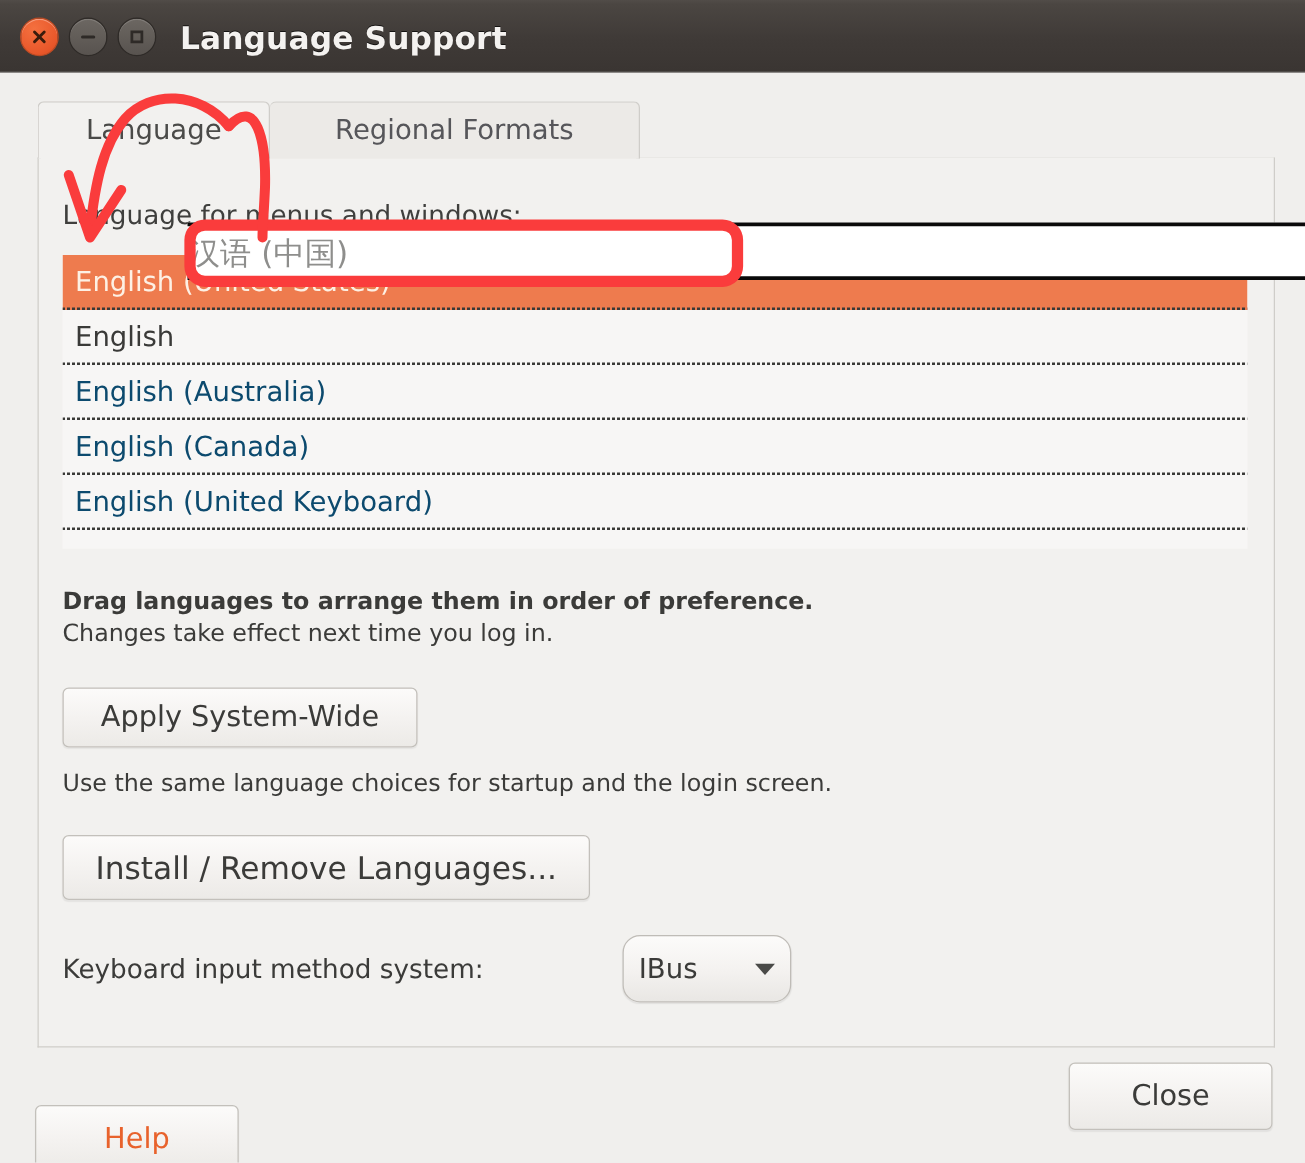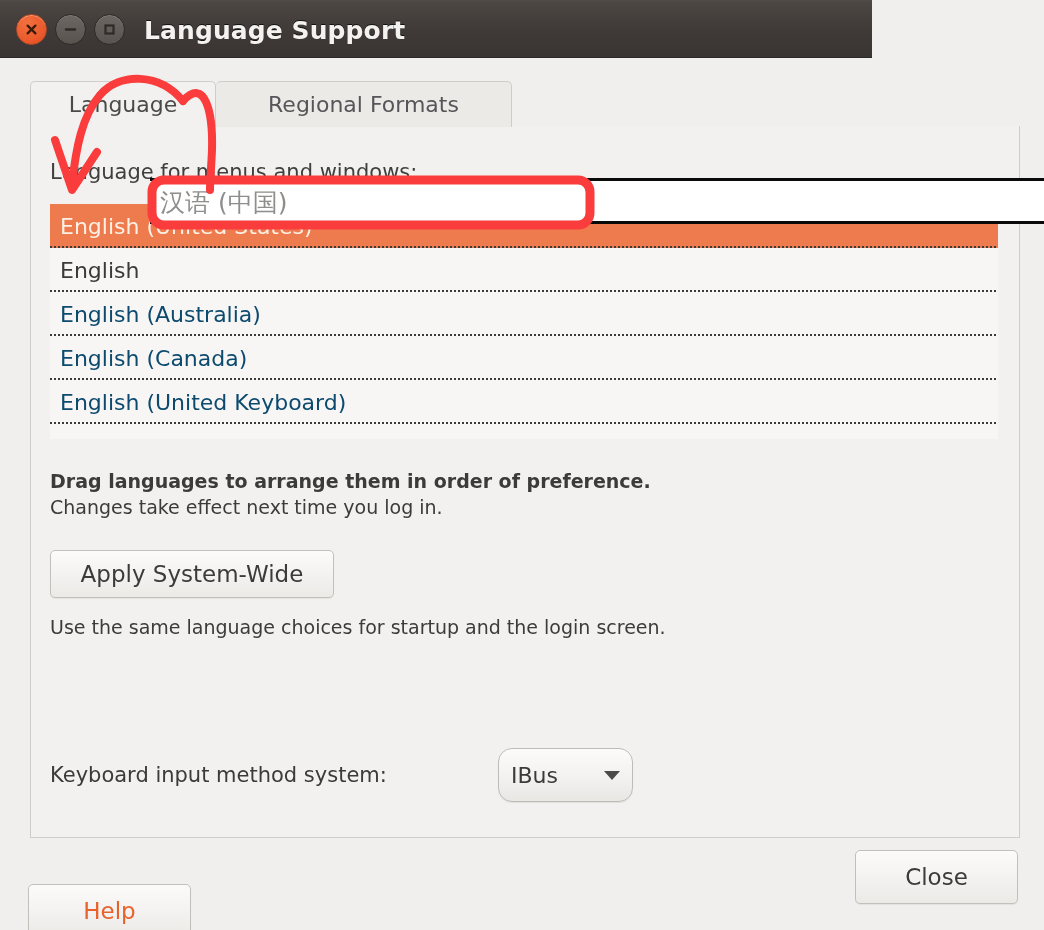--- a/index.html
+++ b/index.html
@@ -18,21 +18,21 @@
     position: relative;
     width: 1044px;
     height: 930px;
     background: #f0efed;
   }
 
   
   .titlebar {
     position: absolute;
     left: 0; top: 0;
-    width: 872px;
+    width: 1044px;
     height: 58px;
     background: linear-gradient(to bottom, #514c48 0%, #4b4642 6%, #3f3a37 55%, #3a3532 100%);
     border-bottom: 1px solid #2b2724;
     box-sizing: border-box;
   }
   .wbtns {
     position: absolute;
     left: 16px; top: 14px;
     display: flex;
     gap: 8px;
@@ -283,21 +283,21 @@
     width: 894px;
     height: 46px;
     background: #ffffff;
     border-top: 3px solid #0a0a0a;
     border-bottom: 3px solid #0a0a0a;
     box-sizing: border-box;
     z-index: 40;
   }
   .overlay-text {
     position: absolute;
-    left: 160px;
+    left: 151px;
     top: 186px;
     font-size: 25px;
     color: #8e8e8c;
     z-index: 42;
     font-family: "DejaVu Sans", "Liberation Sans", sans-serif;
   }
 
   
   .annot {
     position: absolute;
@@ -352,20 +352,21 @@
       <div class="langrow">English (United Keyboard)</div>
     </div>
 
     <div class="hint-bold">Drag languages to arrange them in order of preference.</div>
     <div class="hint-plain">Changes take effect next time you log in.</div>
 
     <div class="gbtn" id="apply-btn">Apply System-Wide</div>
 
     <div class="desc">Use the same language choices for startup and the login screen.</div>
 
+    <div class="gbtn" id="install-btn">Install / Remove Languages...</div>
 
     <div class="kbd-label">Keyboard input method system:</div>
     <div class="combo">
       <span>IBus</span>
       <span class="caret"></span>
     </div>
   </div>
 
   <div class="gbtn" id="help-btn">Help</div>
   <div class="gbtn" id="close-btn">Close</div>

